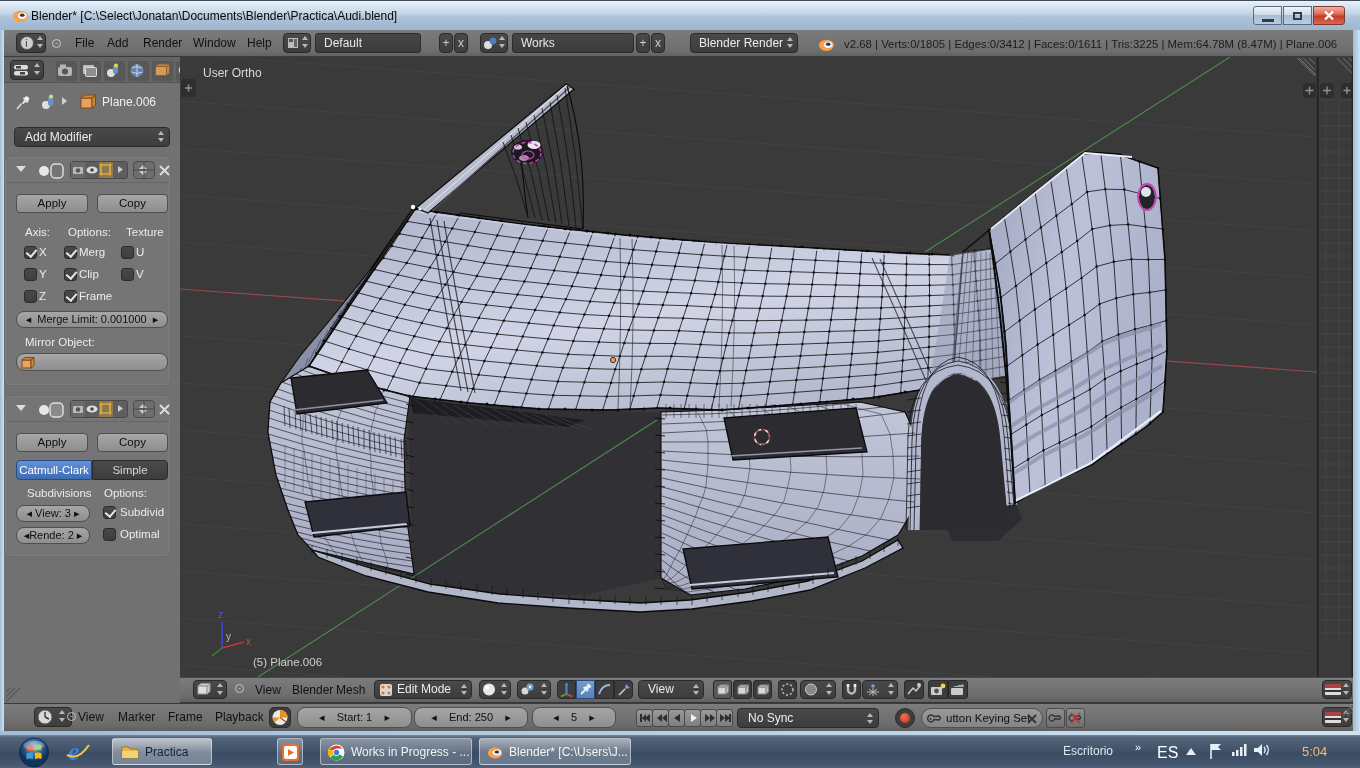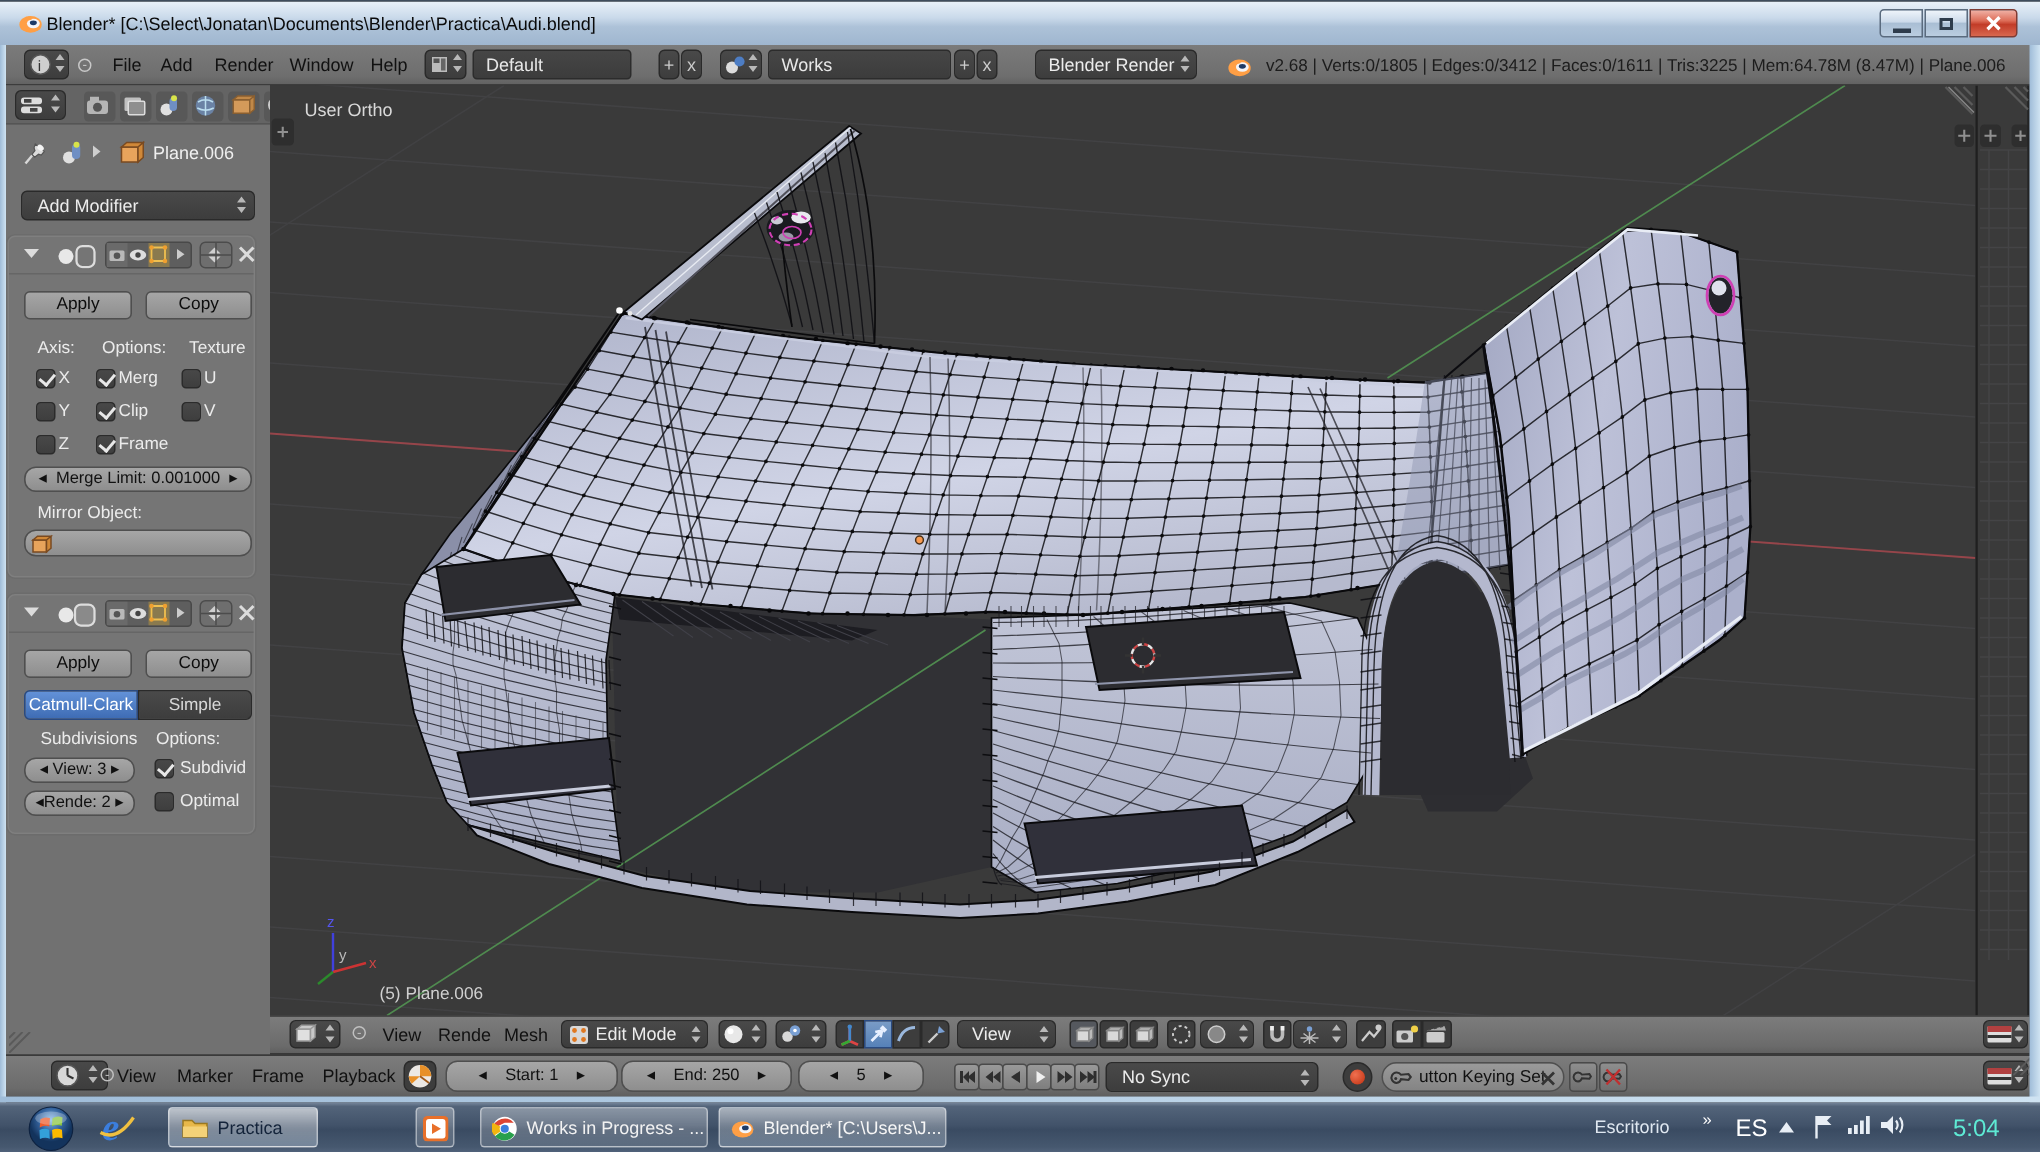--- a/index.html
+++ b/index.html
@@ -364,21 +364,21 @@
 <path d="M1337,58 L1352,73 M1343,58 L1352,67 M1349,58 L1352,61" stroke="#5a5a5a" stroke-width="1.5" fill="none"></path>
 </svg>
 <div class="abs vhead"></div>
 <div class="abs darkdd" style="left:193px;top:680px;width:34px;height:19px"><svg width="32" height="17" viewBox="0 0 32 17" style="">
       <rect x="4" y="5" width="9" height="8" fill="#e0e0e0" stroke="#999"></rect>
       <path d="M4,5 l3,-2.5 h9 l-3,2.5 Z M13,5 l3,-2.5 v8 l-3,2.5 Z" fill="#c8c8c8" stroke="#999"></path>
       <path d="M23,6 l3,-4 3,4 Z M23,10 l3,4 3,-4 Z" fill="#b8b8b8"></path>
     </svg></div>
 <div class="abs" style="left:235px;top:684px;width:9px;height:9px;border-radius:5px;border:1.5px solid #c0c0c0;color:#c0c0c0;font-size:9px;line-height:7px;text-align:center">-</div>
 <div class="menu" style="left:255px;top:683px">View</div>
-<div class="menu" style="left:292px;top:683px">Rende</div>
+<div class="menu" style="left:292px;top:683px">Blender</div>
 <div class="menu" style="left:336px;top:683px">Mesh</div>
 <div class="abs darkdd" style="left:374px;top:680px;width:98px;height:19px;padding-left:22px;line-height:17px">Edit Mode<svg width="16" height="16" viewBox="0 0 16 16" style="position:absolute;left:3px;top:1px">
       <rect x="2" y="2" width="12" height="12" rx="2" fill="#d8d8d8"></rect>
       <circle cx="5" cy="5" r="1.6" fill="#e07820"></circle>
       <circle cx="11" cy="5" r="1.6" fill="#e07820"></circle>
       <circle cx="5" cy="11" r="1.6" fill="#e07820"></circle>
       <circle cx="11" cy="11" r="1.6" fill="#e07820"></circle>
     </svg><svg width="10" height="16" viewBox="0 0 10 16" style="position:absolute;right:2px;top:1px">
       <path d="M2,6 l3,-4 3,4 Z M2,9 l3,4 3,-4 Z" fill="#b8b8b8"></path>
     </svg></div>
@@ -601,12 +601,12 @@
 <div class="abs" style="left:1231px;top:742px"><svg width="18" height="16" viewBox="0 0 18 16" style="">
       <rect x="1" y="10" width="2.5" height="4" fill="#e8eef5"></rect>
       <rect x="5" y="8" width="2.5" height="6" fill="#e8eef5"></rect>
       <rect x="9" y="5" width="2.5" height="9" fill="#e8eef5"></rect>
       <rect x="13" y="2" width="2.5" height="12" fill="#e8eef5"></rect>
     </svg></div>
 <div class="abs" style="left:1252px;top:742px"><svg width="20" height="16" viewBox="0 0 20 16" style="">
       <path d="M2,6 h4 l4,-4 v12 l-4,-4 h-4 Z" fill="#e8eef5"></path>
       <path d="M12,5 a5,5 0 0 1 0,6 M14.5,3 a8,8 0 0 1 0,10" stroke="#e8eef5" stroke-width="1.4" fill="none"></path>
     </svg></div>
-<div class="abs" style="left:1302px;top:744px;font-size:16px;color:#5eead4">5:04</div>
+<div class="abs" style="left:1302px;top:744px;font-size:13px;color:#fdba74">5:04</div>
 </body></html>

